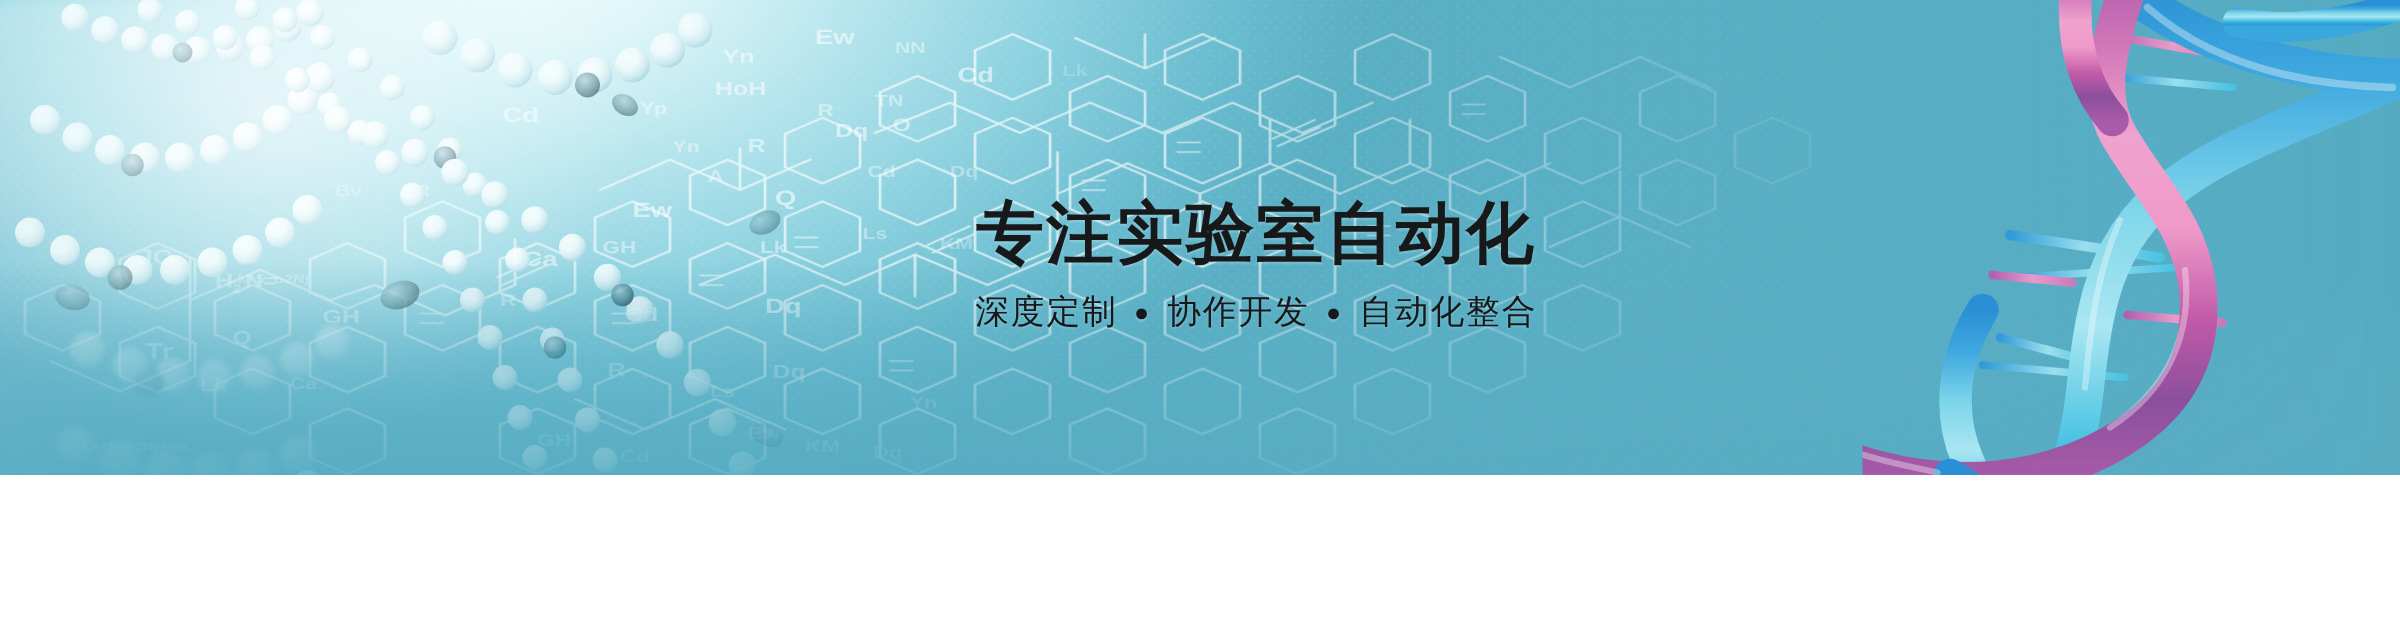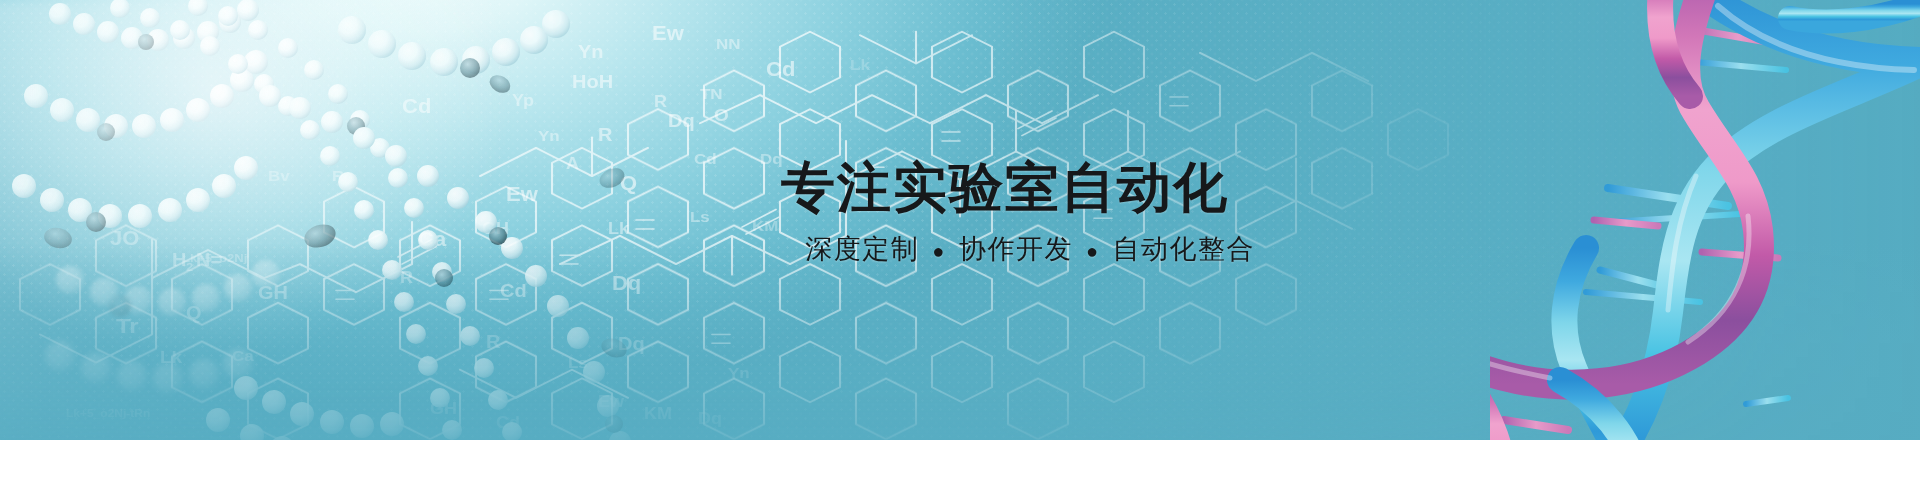--- a/index.html
+++ b/index.html
@@ -1,20 +1,20 @@
 <!DOCTYPE html>
 <html><head>
 <meta charset="utf-8">
 <style>
   html,body{margin:0;padding:0;background:#fff;}
   body{font-family:"Liberation Sans","DejaVu Sans",sans-serif;}
 
   #banner{
     position:relative;
-    width:1920px;height:440px;
+    width:1920px;height:380px;
     overflow:hidden;
     background:#5aafc4;
   }
 
   
   .bg-base{
     position:absolute;inset:0;
     background:
       radial-gradient(ellipse 780px 520px at 22% -12%, #f2fdfd 0%, #dff6f8 16%, #b8e6ee 34%, #8ed2e0 54%, #6bbdd0 72%, #5aafc4 88%),
       linear-gradient(105deg,#cdeef3 0%,#9ed9e4 18%,#74c2d4 40%,#5fb3c7 62%,#57adc2 80%,#55abc1 100%);
@@ -79,21 +79,20 @@
   }
   .subtitle{
     font-size:27px;
     font-weight:normal;
     color:#16181a;
     letter-spacing:1.5px;
     line-height:1;
     margin:0;
     white-space:nowrap;
     text-shadow:0 1px 2px rgba(255,255,255,.25);
-    text-align:right;
   }
   .sub-dot{
     font-size:20px;
     vertical-align:middle;
     padding:0 4px;
   }
 </style>
 </head>
 <body>
 

